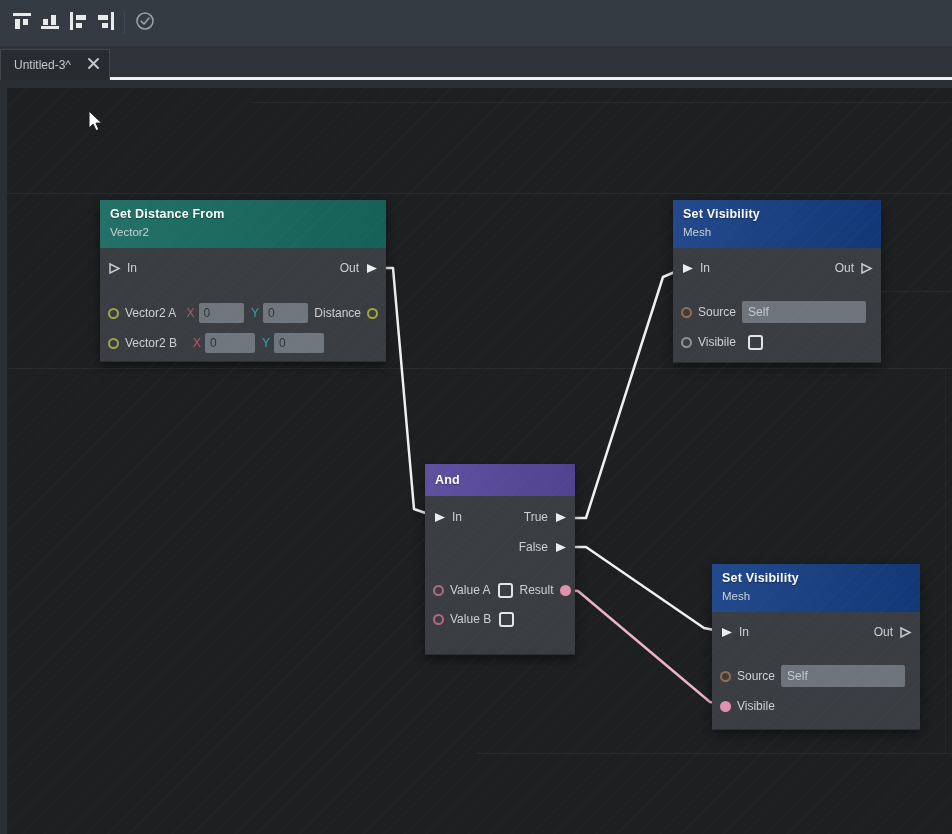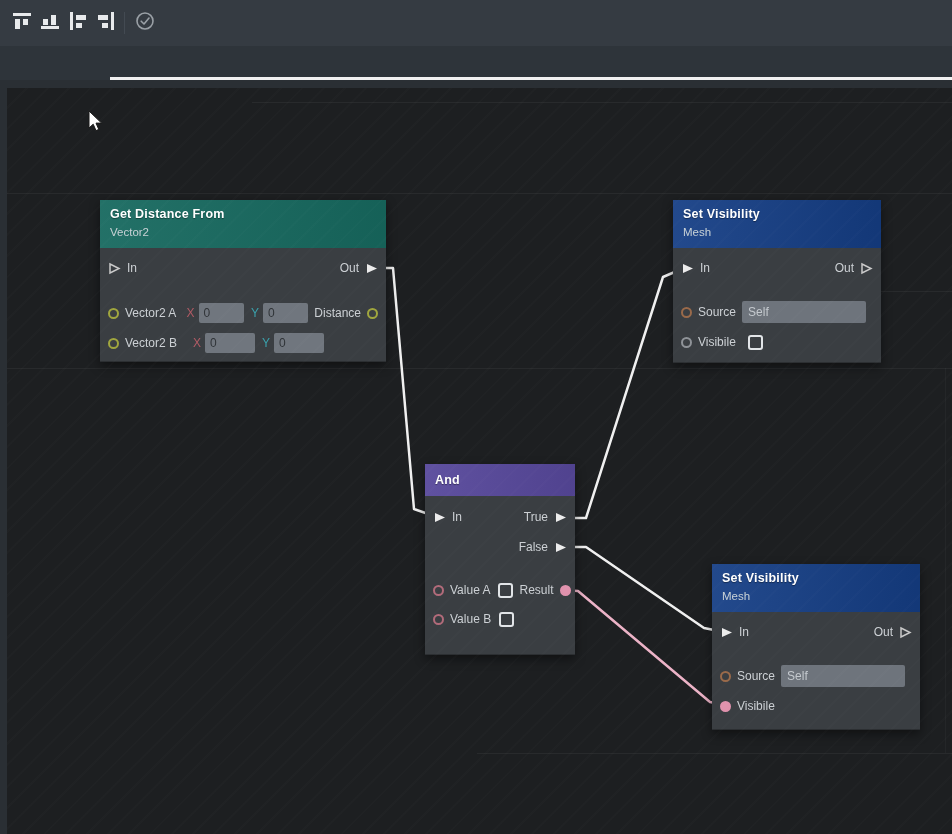--- a/index.html
+++ b/index.html
@@ -130,20 +130,29 @@
       <span>
         <svg width="20" height="20" viewBox="0 0 20 20" fill="none" stroke="#9aa0a6" stroke-width="1.6">
           <circle cx="10" cy="10" r="8"></circle>
             <polyline points="6.2,10.2 9,13 14,7" stroke-linecap="round" stroke-linejoin="round"></polyline>
           </svg>
       </span>
     </div>
   </div>
 
   <div class="tabbar">
+    <div class="tab">
+      <span class="tab-label">Untitled-3^</span>
+      <span>
+        <svg width="15" height="15" viewBox="0 0 15 15" stroke="#c3c8cd" stroke-width="2" stroke-linecap="round">
+          <line x1="3" y1="3" x2="12" y2="12"></line>
+            <line x1="12" y1="3" x2="3" y2="12"></line>
+          </svg>
+      </span>
+    </div>
     <div class="tab-underline"></div>
   </div>
 
   <div class="chrome-left"></div>
 
   <div class="canvas">
     <div class="hline" style="left:245px;right:0;top:14px;"></div>
     <div class="hline" style="left:0;right:0;top:105px;"></div>
     <div class="hline" style="left:873px;right:0;top:203px;"></div>
     <div class="hline" style="left:0;right:0;top:280px;"></div>

